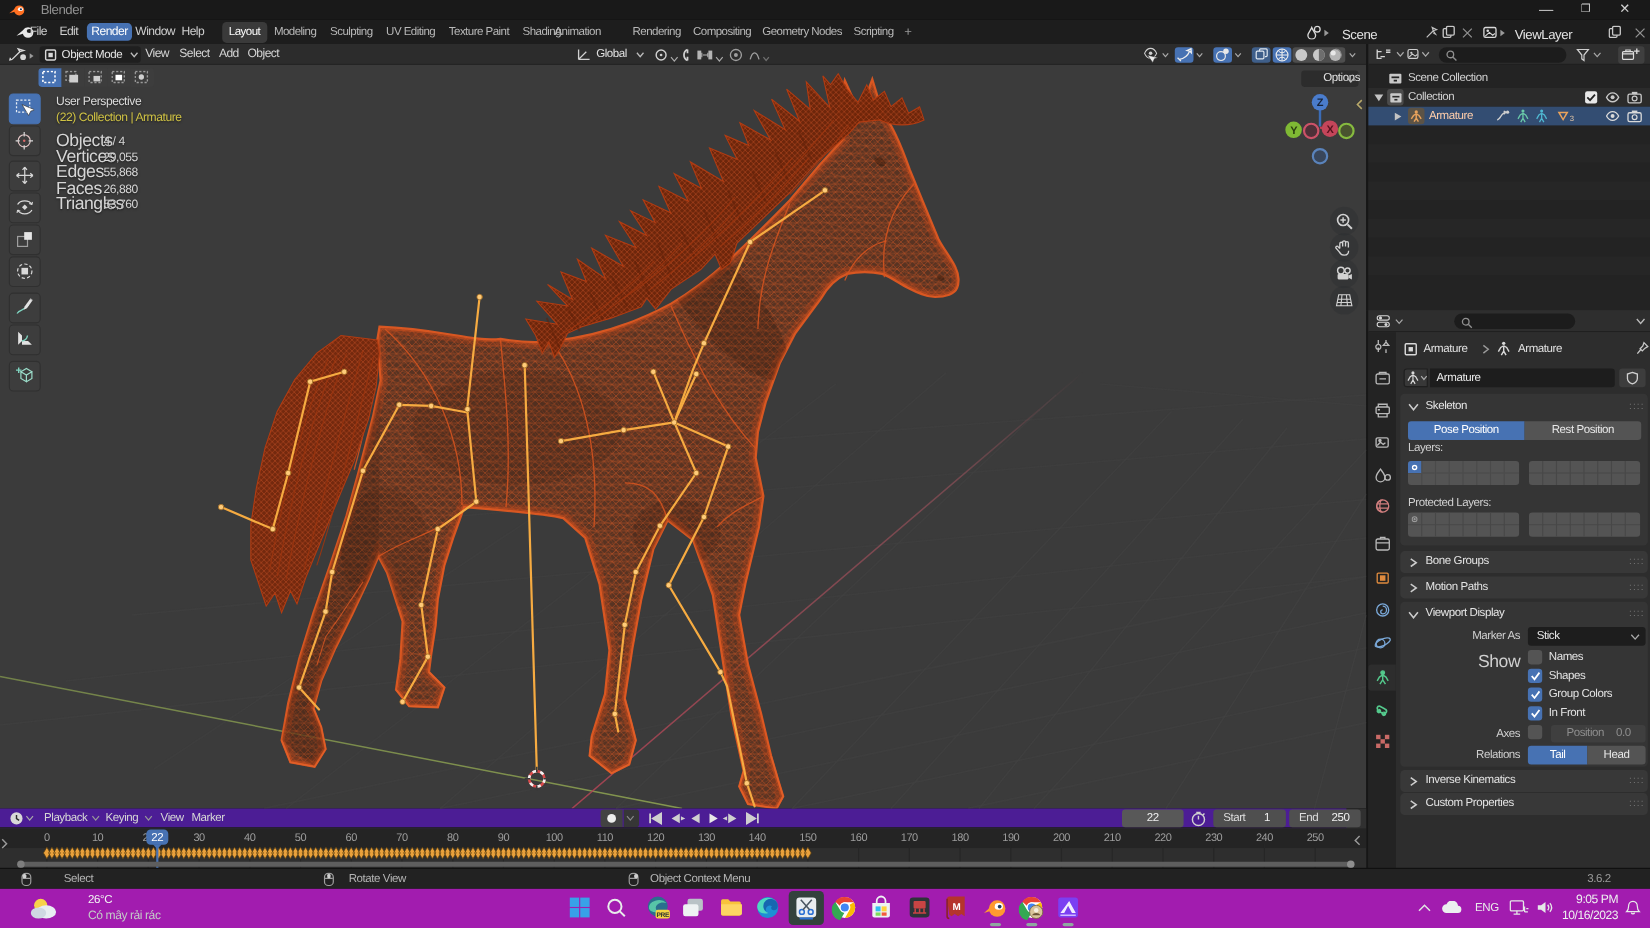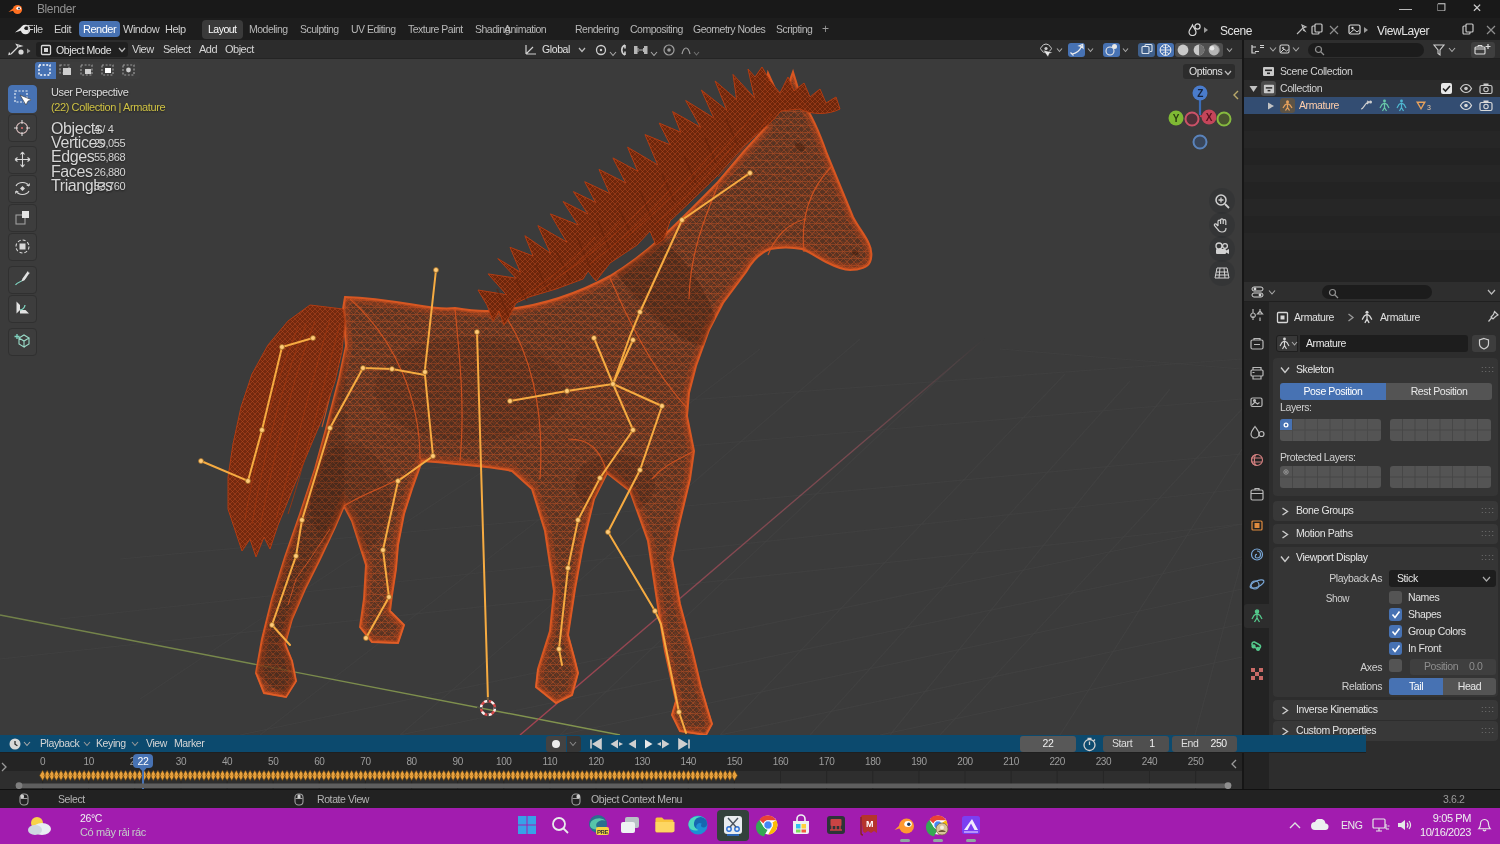--- a/index.html
+++ b/index.html
@@ -481,21 +481,21 @@
 
     <div class="abs" style="left:51px;top:46px;font-size:11px;color:#dbdbdb;text-shadow:0 1px 2px rgba(0,0,0,.55)">User Perspective</div>
     <div class="abs" style="left:51px;top:60.5px;font-size:11px;color:#cfc244;text-shadow:0 1px 2px rgba(0,0,0,.55)">(22) Collection | Armature</div>
     <div class="abs" style="left:51px;top:82px;font-size:16px;color:#d6d6d6;line-height:14.2px;text-shadow:0 1px 2px rgba(0,0,0,.55)">
       Objects<br>Vertices<br>Edges<br>Faces<br>Triangles
     </div>
     <div class="abs" style="left:94px;top:82px;font-size:11px;color:#d6d6d6;line-height:14.2px;text-shadow:0 1px 2px rgba(0,0,0,.55)">
       4 / 4<br>29,055<br>55,868<br>26,880<br>53,760
     </div>
 
-    <div class="abs" style="left:1183px;top:24px;width:52px;height:15px;background:#2c2c2c;border-radius:3px;color:#e0e0e0;font-size:10.5px;text-align:left;padding:1px 0 0 6px">Options</div>
+    <div class="abs" style="left:1183px;top:24px;width:52px;height:15px;background:#2c2c2c;border-radius:3px;color:#e0e0e0;font-size:10.5px;text-align:left;padding:1px 0 0 20px">Options</div>
     <svg class="abs" style="left:1224px;top:30px" width="8" height="6" viewBox="0 0 8 6">
       <path d="M1 1 l3 3.5 L7 1" stroke="#bbb" fill="none" stroke-width="1.2"></path>
     </svg>
 
     <svg class="abs" style="left:1160px;top:39px" width="80" height="80" viewBox="0 0 80 80">
       <line x1="40" y1="36" x2="40" y2="14" stroke="#3b6cb5" stroke-width="2.2"></line>
       <line x1="40" y1="37" x2="49" y2="38" stroke="#c23f52" stroke-width="2.2"></line>
       <circle cx="40" cy="14" r="7.5" fill="#4a7ccc"></circle>
       <text x="40" y="17.5" font-size="10" font-weight="bold" text-anchor="middle" fill="#16243c">Z</text>
       <circle cx="16" cy="39" r="7.5" fill="#7fb934"></circle>
@@ -800,27 +800,27 @@
       <span class="abs" style="left:23px;top:3px;font-size:10.5px;color:#e2e2e2">Motion Paths</span>
       <span class="abs" style="left:208px;top:4px;color:#777;font-size:9px;letter-spacing:1px">::::</span>
     </div>
 
     <div class="abs" style="left:29px;top:265px;width:225px;height:150px;background:#353535;border-radius:4px">
       <svg class="abs" style="left:7px;top:8px" width="10" height="8" viewBox="0 0 10 8">
         <path d="M1 1.5 l4 5 4-5" stroke="#ccc" fill="none" stroke-width="1.4"></path>
       </svg>
       <span class="abs" style="left:23px;top:4px;font-size:10.5px;color:#e6e6e6">Viewport Display</span>
       <span class="abs" style="left:208px;top:5px;color:#777;font-size:9px;letter-spacing:1px">::::</span>
-      <span class="abs" style="left:20px;top:25px;width:89px;text-align:right;font-size:10.5px;color:#cfcfcf">Playback As</span>
+      <span class="abs" style="left:20px;top:25px;width:89px;text-align:right;font-size:10.5px;color:#cfcfcf">Marker As</span>
       <span class="abs" style="left:116px;top:23px;width:107px;height:17px;background:#1d1d1d;border-radius:3px;color:#e8e8e8;font-size:10.5px;padding:2px 0 0 8px">Stick</span>
       <svg class="abs" style="left:209px;top:29px" width="9" height="7" viewBox="0 0 9 7">
         <path d="M1 1 l3.5 4 L8 1" stroke="#aaa" fill="none" stroke-width="1.2"></path>
       </svg>
 
-      <span class="abs" style="left:20px;top:46px;width:89px;text-align:center;font-size:10px;color:#cfcfcf">Show</span>
+      <span class="abs" style="left:20px;top:46px;width:89px;text-align:right;font-size:16px;color:#cfcfcf">Show</span>
       <span class="abs" style="left:116px;top:44px;width:13px;height:13px;background:#545454;border-radius:3px"></span>
       <span class="abs" style="left:135px;top:44px;font-size:10.5px;color:#e2e2e2">Names</span>
 
       <span class="abs" style="left:116px;top:61px;width:13px;height:13px;background:#4772b3;border-radius:3px"></span>
       <svg class="abs" style="left:118px;top:63px" width="10" height="9" viewBox="0 0 10 9">
         <path d="M1.5 4.5 l2.5 3 L8.5 1.5" stroke="#fff" stroke-width="1.6" fill="none"></path>
       </svg>
       <span class="abs" style="left:135px;top:61px;font-size:10.5px;color:#e2e2e2">Shapes</span>
 
       <span class="abs" style="left:116px;top:78px;width:13px;height:13px;background:#4772b3;border-radius:3px"></span>
@@ -854,21 +854,21 @@
     </div>
     <div class="abs" style="left:29px;top:439px;width:225px;height:20px;background:#383838;border-radius:4px">
       <svg class="abs" style="left:8px;top:6px" width="8" height="9" viewBox="0 0 8 9">
         <path d="M1.5 1 L6.5 4.5 L1.5 8" stroke="#ccc" fill="none" stroke-width="1.4"></path>
       </svg>
       <span class="abs" style="left:23px;top:3px;font-size:10.5px;color:#e2e2e2">Custom Properties</span>
       <span class="abs" style="left:208px;top:4px;color:#777;font-size:9px;letter-spacing:1px">::::</span>
     </div>
   </div>
   <div id="timeline">
-    <div class="abs" style="left:0;top:0;width:1366px;height:18px;background:#0c4a6e;border-bottom:1px solid #1f1f1f">
+    <div class="abs" style="left:0;top:0;width:1224px;height:18px;background:#4c1d95;border-bottom:1px solid #1f1f1f">
       <svg class="abs" style="left:7px;top:2px" width="26" height="14" viewBox="0 0 26 14">
         <circle cx="8" cy="7" r="5.5" fill="#d8d8d8"></circle>
         <path d="M8 4 v3.2 l2.4 1.6" stroke="#2b2b2b" stroke-width="1.3" fill="none"></path>
         <path d="M17 5 l3 3.5 3-3.5" stroke="#a9a9a9" fill="none" stroke-width="1.1"></path>
       </svg>
       <span class="abs" style="left:40px;top:2px;font-size:10.5px;color:#d6d6d6">Playback</span>
       <svg class="abs" style="left:83px;top:6px" width="8" height="7" viewBox="0 0 8 7">
         <path d="M1 1 l3 3.5 L7 1" stroke="#999" fill="none" stroke-width="1.1"></path>
       </svg>
       <span class="abs" style="left:96px;top:2px;font-size:10.5px;color:#d6d6d6">Keying</span>

